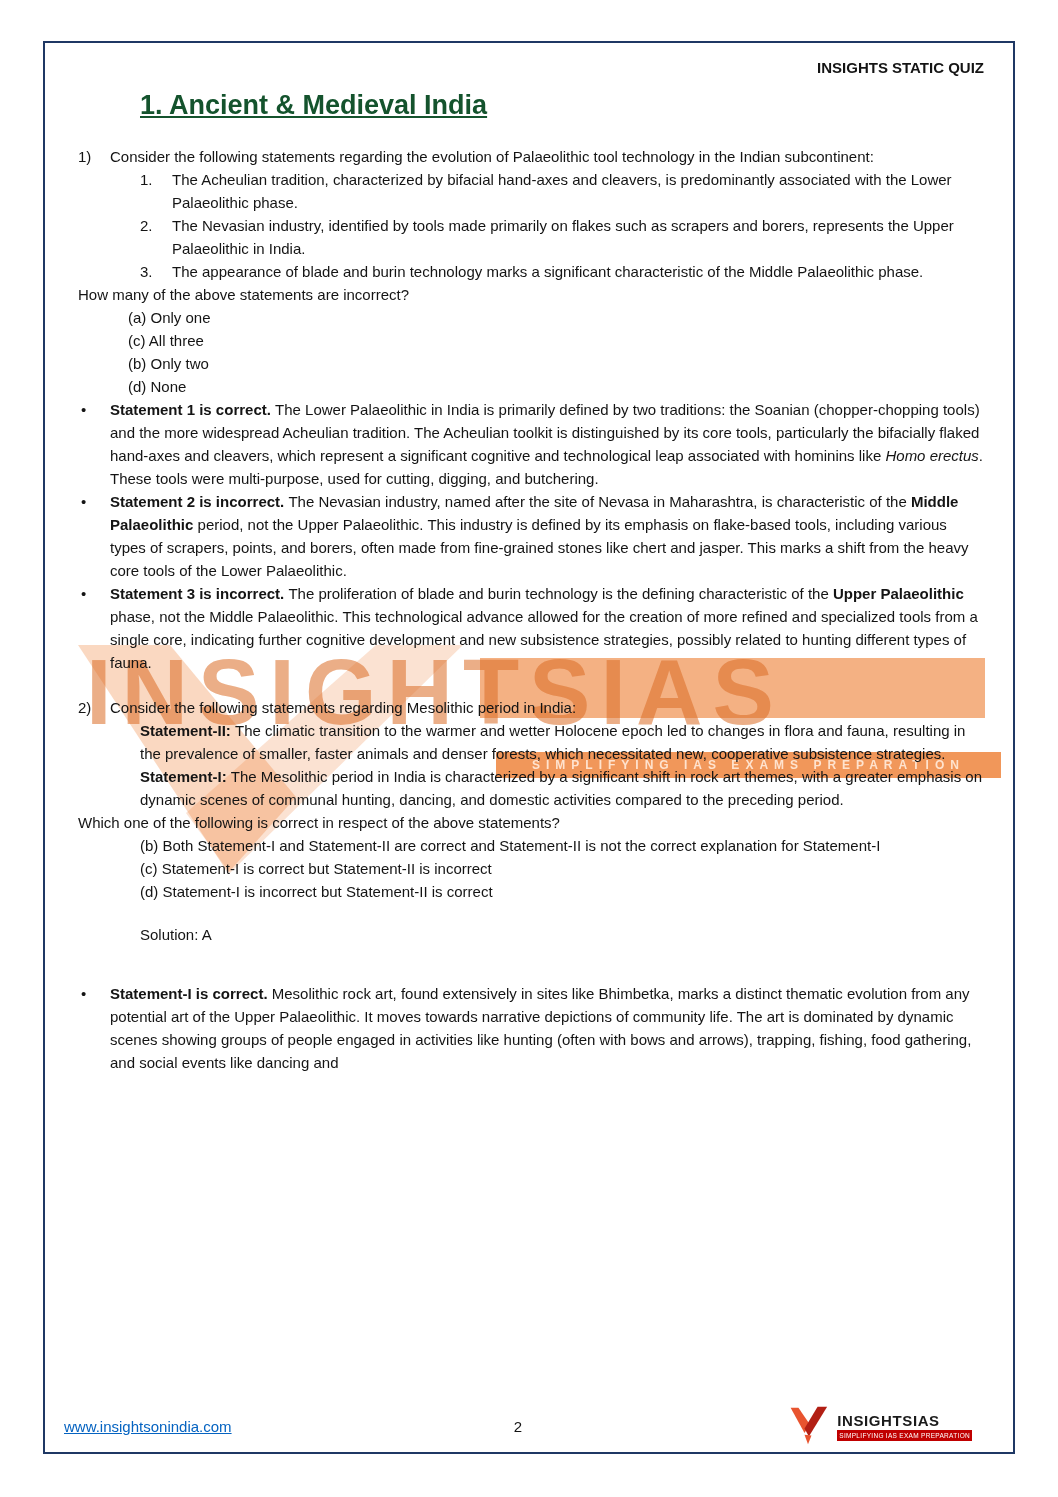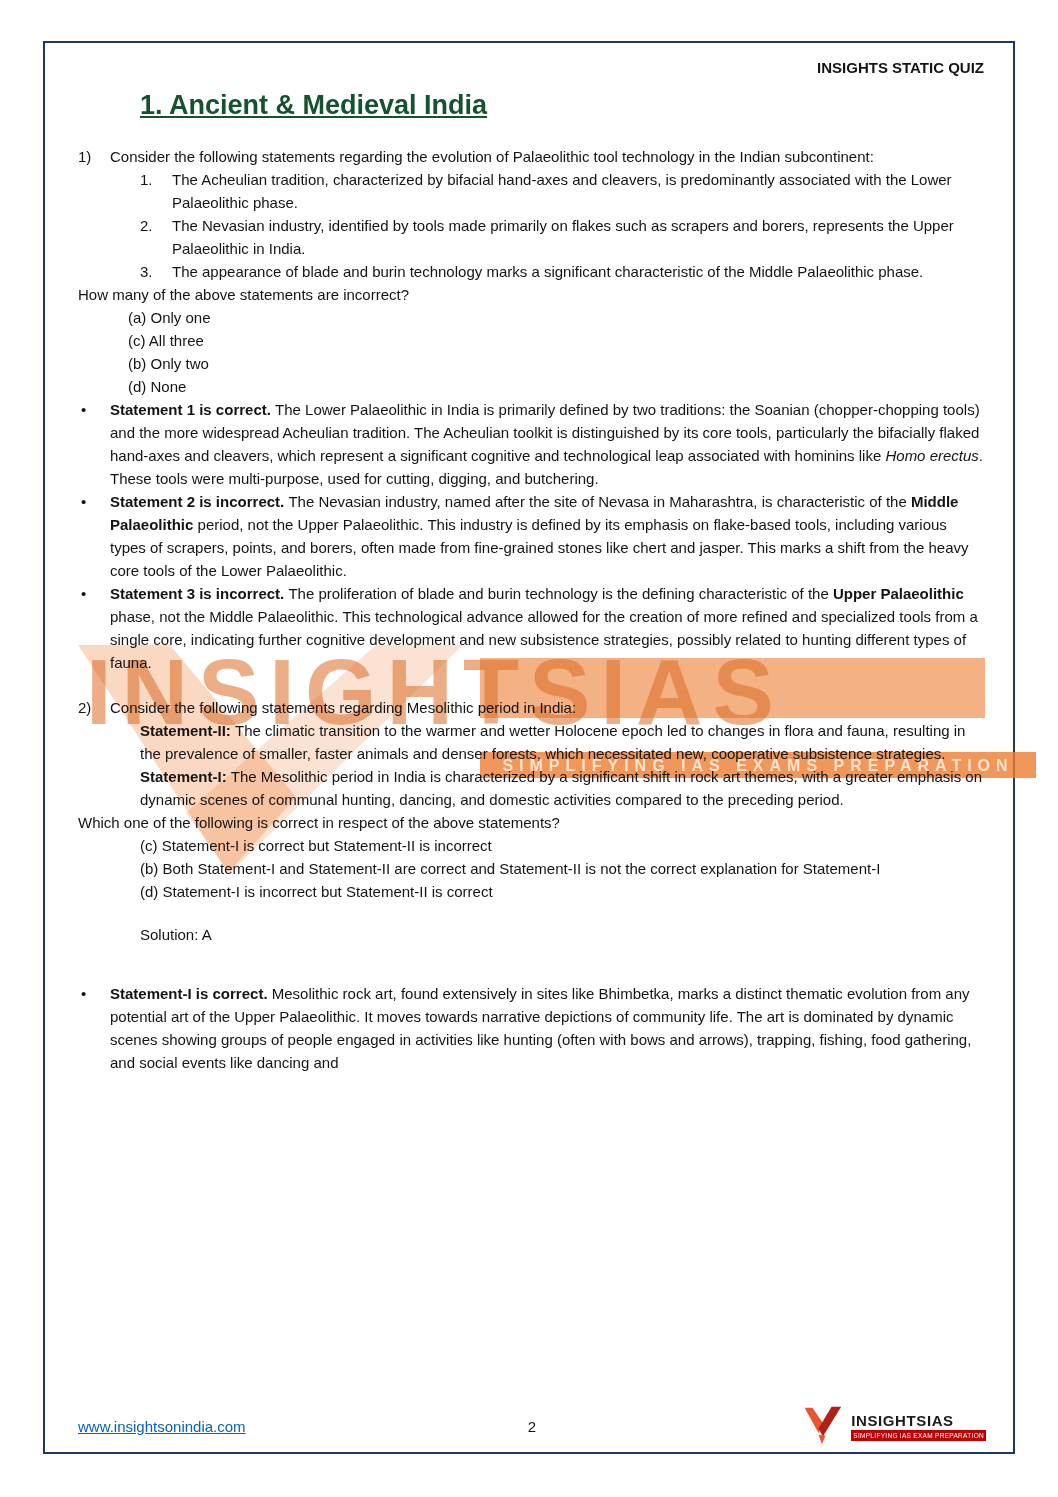--- a/index.html
+++ b/index.html
@@ -27,24 +27,24 @@
   .watermark { position: absolute; left: 0; top: 640px; width: 1058px; height: 250px; z-index: 1; pointer-events: none; }
   .wm-v { position: absolute; left: 58px; top: 5px; width: 410px; height: 238px; }
   .wm-band { position: absolute; left: 480px; top: 18px; width: 505px; height: 60px; background: rgba(237,125,49,0.60); }
   .wm-text {
     position: absolute; left: 86px; top: 6px;
     font-size: 92px; font-weight: bold; line-height: 1;
     letter-spacing: 10px; color: rgba(219,108,36,0.55);
     white-space: nowrap;
   }
   .wm-tagline {
-    position: absolute; left: 480px; top: 112px; width: 556px; height: 26px;
+    position: absolute; left: 496px; top: 112px; width: 505px; height: 26px;
     background: rgba(237,125,49,0.80);
     color: rgba(255,231,213,0.95);
-    font-size: 16px; font-weight: bold; letter-spacing: 6px;
+    font-size: 12px; font-weight: bold; letter-spacing: 6px;
     display: flex; align-items: center; justify-content: center;
     white-space: nowrap; overflow: hidden;
   }
   
   .content { position: absolute; left: 78px; top: 56px; width: 908px; z-index: 2; }
   .doc-header { text-align: right; font-weight: bold; font-size: 15px; padding-right: 2px; }
   .title { font-size: 27px; line-height: 32px; font-weight: bold; color: #14532d; margin: 10px 0 24px 62px; text-decoration: underline; }
   .q-stem { display: flex; }
   .q-stem.q2 { margin-top: 22px; }
   .qnum { width: 32px; flex: none; }
@@ -59,21 +59,21 @@
   .opt-hang { display: block; text-indent: 62px; }
   .stmt { margin-left: 62px; }
   .solution { margin: 20px 0 36px 62px; }
   .bullets { }
   .bullet { display: flex; }
   .dot { width: 32px; flex: none; padding-left: 3px; }
   .dot::before { content: "\2022"; font-size: 15px; }
   .btext { flex: 1; }
   
   .footer {
-    position: absolute; left: 78px; top: 1400px; width: 908px; height: 52px;
+    position: absolute; left: 64px; top: 1400px; width: 908px; height: 52px;
     display: flex; align-items: center; z-index: 2;
   }
   .footer-left { flex: 1; }
   .footer-link { color: #0563C1; text-decoration: underline; font-size: 15px; cursor: pointer; }
   .page-num { width: 40px; text-align: center; font-size: 15px; }
   .footer-right { flex: 1; display: flex; justify-content: flex-end; }
   .logo { display: flex; align-items: center; gap: 7px; }
   .logo-textbox { display: flex; flex-direction: column; align-items: stretch; }
   .logo-name { font-weight: bold; font-size: 15px; letter-spacing: 0.6px; color: #1a1a1a; line-height: 18px; }
   .logo-tag {
@@ -154,22 +154,22 @@
       <span class="qnum">2)</span>
       <span class="qtext">Consider the following statements regarding Mesolithic period in India:</span>
     </div>
 
     <div class="stmt"><span style="font-weight: bold;">Statement-II: </span><span>The climatic transition to the warmer and wetter Holocene epoch led to changes in flora and fauna, resulting in the prevalence of smaller, faster animals and denser forests, which necessitated new, cooperative subsistence strategies.</span></div>
     <div class="stmt"><span style="font-weight: bold;">Statement-I: </span><span>The Mesolithic period in India is characterized by a significant shift in rock art themes, with a greater emphasis on dynamic scenes of communal hunting, dancing, and domestic activities compared to the preceding period.</span></div>
 
     <div class="ask">Which one of the following is correct in respect of the above statements?</div>
 
     <div class="opt-hang-wrap">
+      <div class="opt-hang">(b) Both Statement-I and Statement-II are correct and Statement-II is not the correct explanation for Statement-I</div>
       <div class="opt-hang">(c) Statement-I is correct but Statement-II is incorrect</div>
-      <div class="opt-hang">(b) Both Statement-I and Statement-II are correct and Statement-II is not the correct explanation for Statement-I</div>
       <div class="opt-hang">(d) Statement-I is incorrect but Statement-II is correct</div>
     </div>
 
     <div class="solution">Solution: A</div>
 
     <div class="bullets">
       <div class="bullet">
         <span class="dot"></span>
         <div class="btext"><span style="font-weight: bold;">Statement-I is correct. </span><span>Mesolithic rock art, found extensively in sites like Bhimbetka, marks a distinct thematic evolution from any potential art of the Upper Palaeolithic. It moves towards narrative depictions of community life. The art is dominated by dynamic scenes showing groups of people engaged in activities like hunting (often with bows and arrows), trapping, fishing, food gathering, and social events like dancing and</span></div>
       </div>

